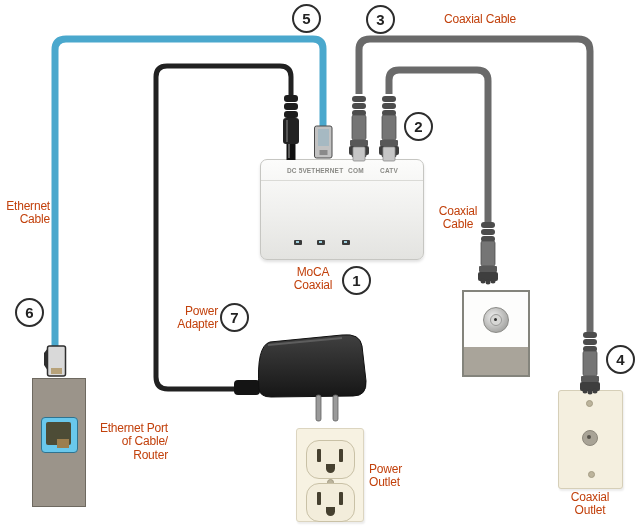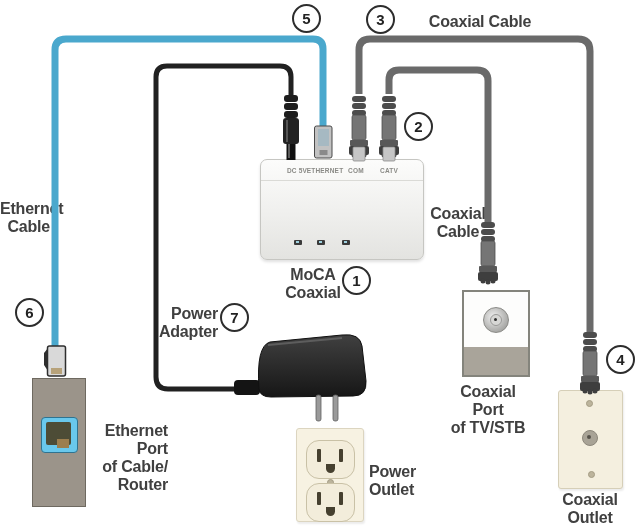--- a/index.html
+++ b/index.html
@@ -1,20 +1,20 @@
 <!DOCTYPE html>
 <html><head>
 <meta charset="utf-8">
 <style>
   html,body{margin:0;padding:0;background:#fff;}
   #canvas{position:relative;width:640px;height:528px;background:#ffffff;overflow:hidden;
           font-family:"Liberation Sans",sans-serif;}
   svg{position:absolute;left:0;top:0;}
-  .label{position:absolute;font-weight:bold;font-size:16px;line-height:1.12;
-         color:#404040;white-space:pre-line;letter-spacing:-0.2px;}
+  .label{position:absolute;font-weight:normal;font-size:12px;line-height:1.12;
+         color:#c2410c;white-space:pre-line;letter-spacing:-0.2px;}
   .t-center{text-align:center;} .t-right{text-align:right;} .t-left{text-align:left;}
   .badge{position:absolute;width:25px;height:25px;border:2px solid #2d2d2d;border-radius:50%;
          background:#fff;display:flex;align-items:center;justify-content:center;
          font-weight:bold;font-size:15px;color:#222;z-index:6;}
   
   .adapter{position:absolute;left:260px;top:159px;width:162px;height:99px;border-radius:7px;
            background:linear-gradient(180deg,#fcfcfb,#efefed 55%,#e3e3e0);
            border:1px solid #c6c6c2;box-shadow:0 2px 3px rgba(0,0,0,0.12);z-index:2;}
   .adapter-top{position:absolute;left:0;top:0;width:100%;height:20px;border-bottom:1px solid #dadad6;}
   .port-label{position:absolute;top:7px;font-size:6.5px;font-weight:bold;color:#8a8a86;
@@ -180,22 +180,20 @@
 Cable</div>
   <div class="label t-right" style="left:148px;top:305px;width:70px">Power
 Adapter</div>
   <div class="label t-center" style="left:282px;top:266px;width:62px">MoCA
 Coaxial</div>
   <div class="label t-right" style="left:88px;top:422px;width:80px">Ethernet Port
 of Cable/
 Router</div>
   <div class="label t-left" style="left:369px;top:463px;width:60px">Power
 Outlet</div>
-  <div class="label t-center" style="left:446px;top:383px;width:84px">Coaxial Port
-of TV/STB</div>
   <div class="label t-center" style="left:556px;top:491px;width:68px">Coaxial
 Outlet</div>
 
   <div class="badge" style="left:342px;top:266px">1</div>
   <div class="badge" style="left:404px;top:112px">2</div>
   <div class="badge" style="left:366px;top:5px">3</div>
   <div class="badge" style="left:606px;top:345px">4</div>
   <div class="badge" style="left:292px;top:4px">5</div>
   <div class="badge" style="left:15px;top:298px">6</div>
   <div class="badge" style="left:220px;top:303px">7</div>

